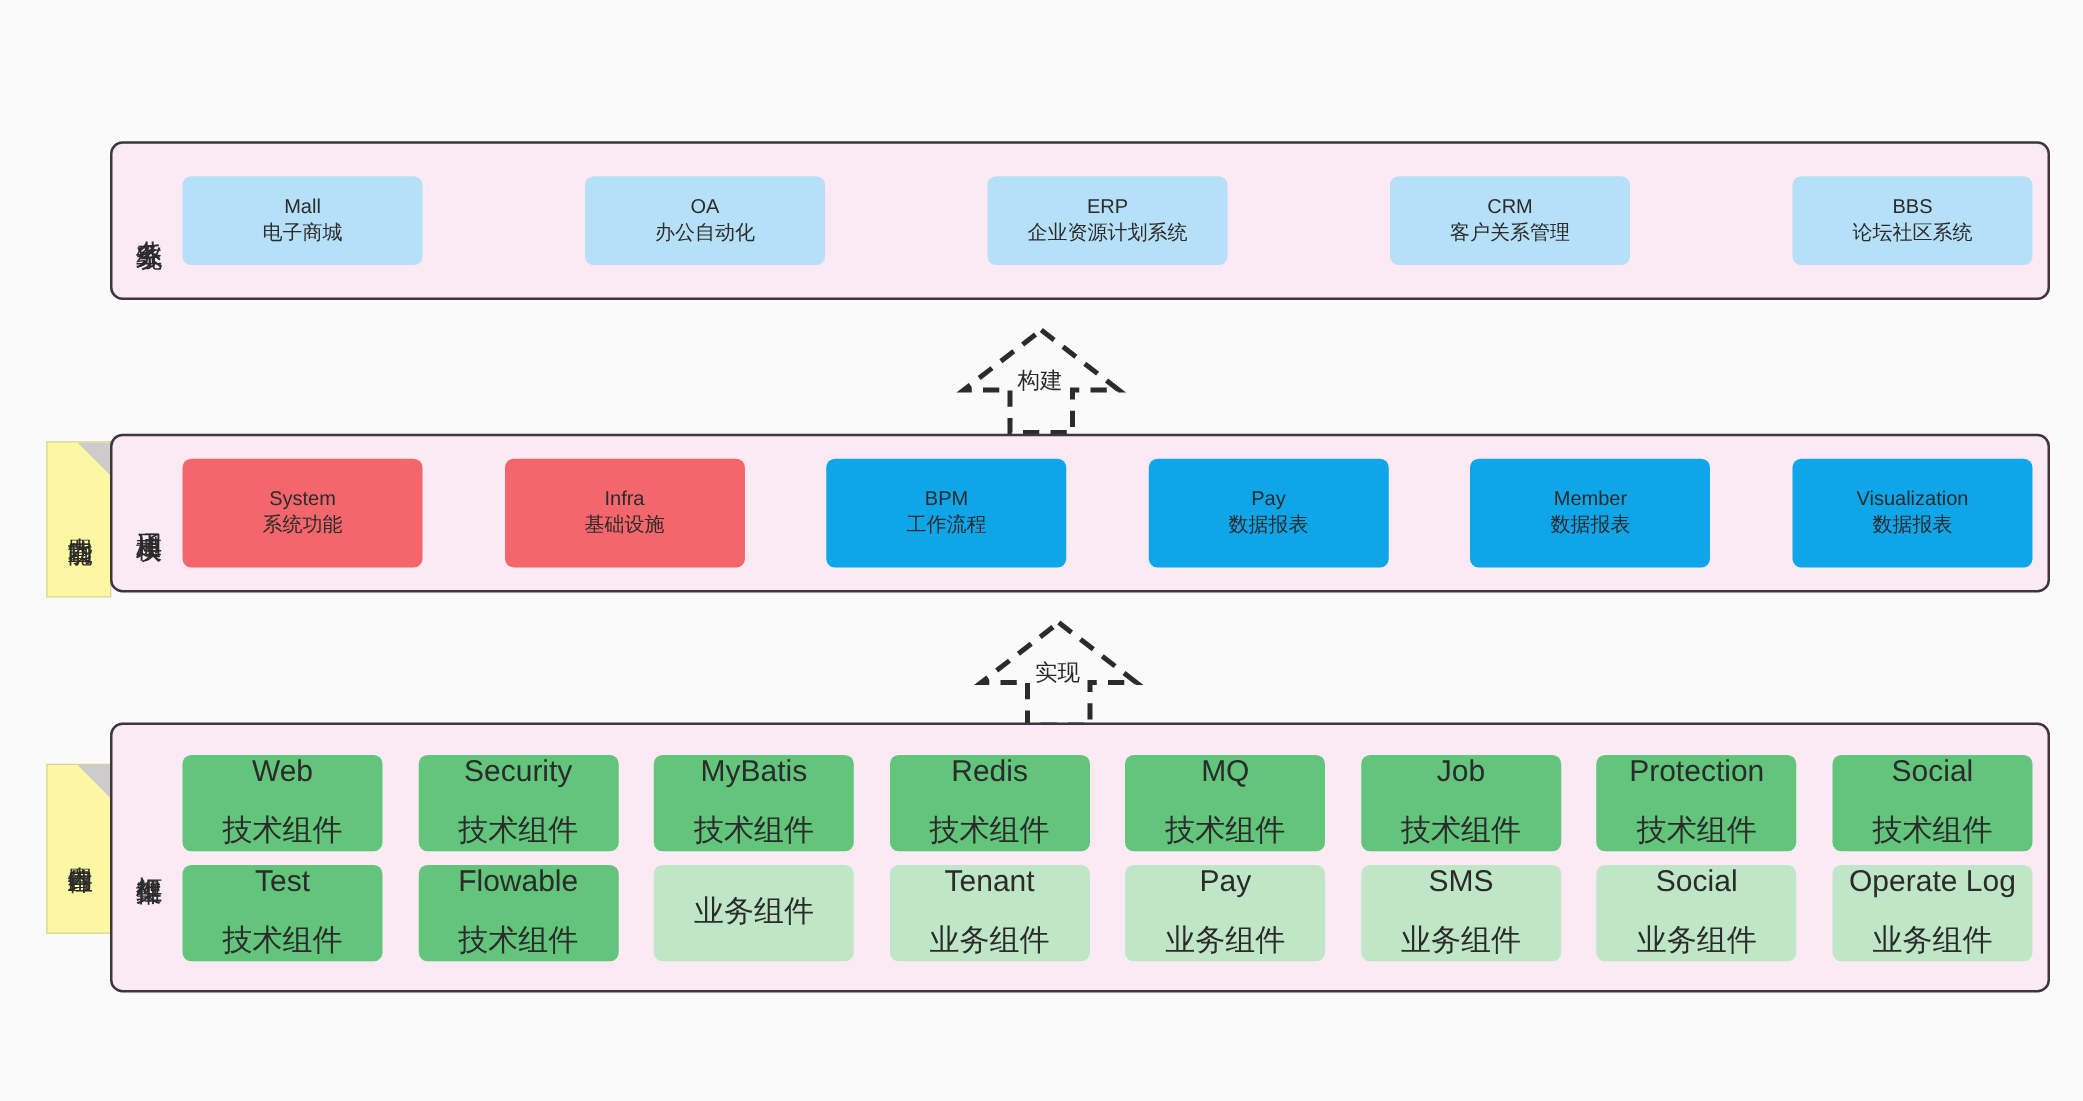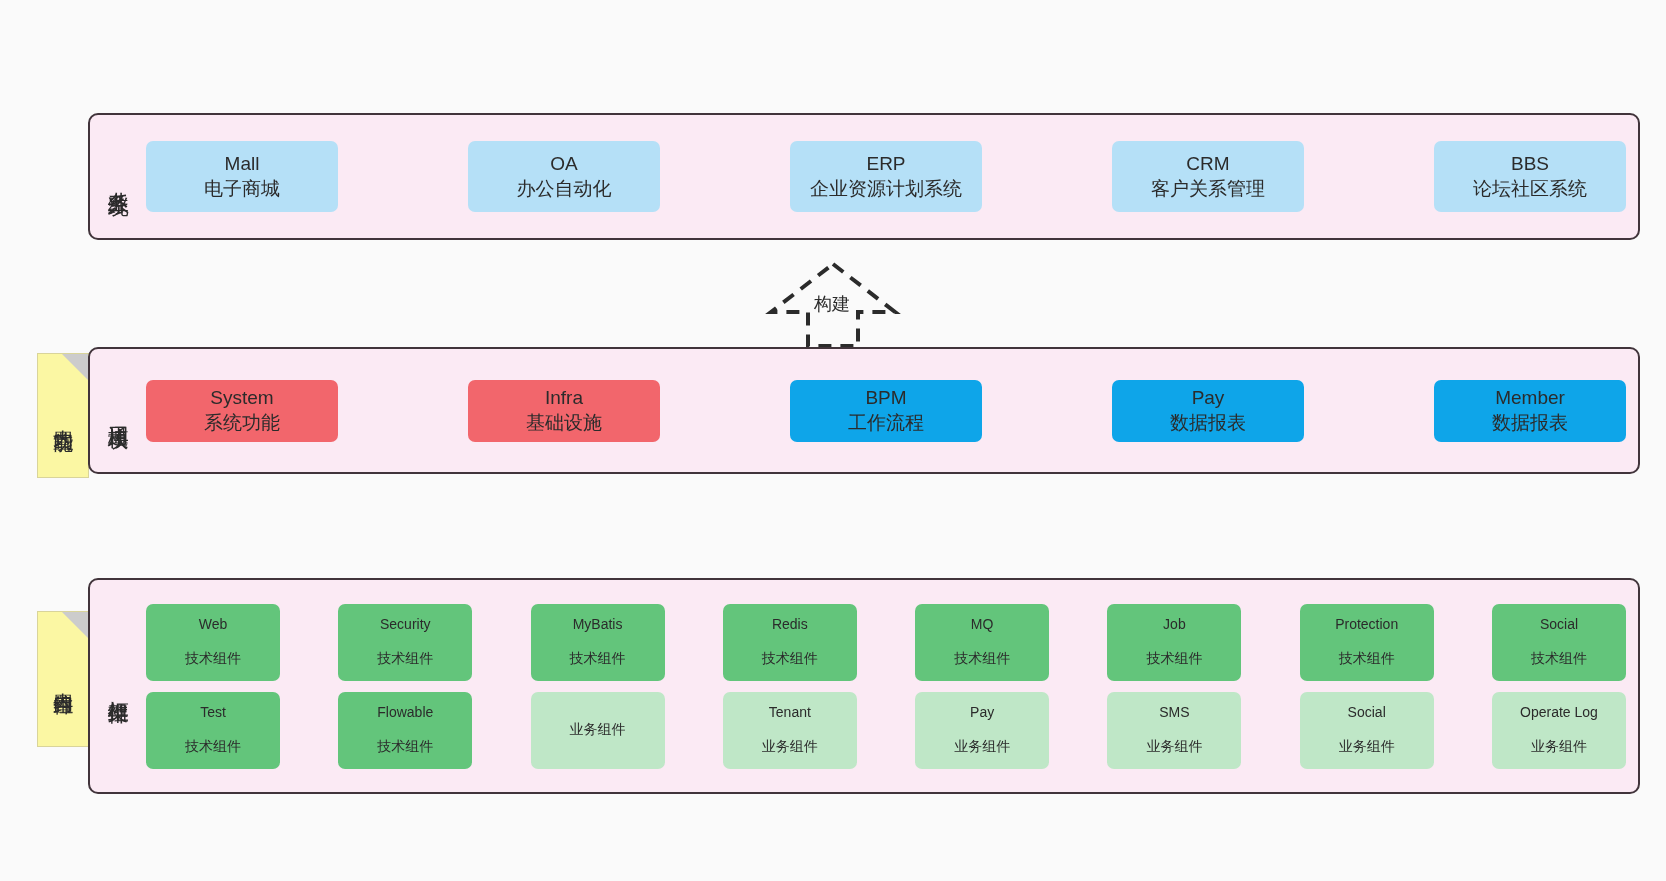--- a/index.html
+++ b/index.html
@@ -62,21 +62,21 @@
 
   
   .card {
     box-sizing: border-box;
     border-radius: 7px;
     display: flex;
     flex-direction: column;
     align-items: center;
     justify-content: center;
     text-align: center;
-    font-size: 19px;
+    font-size: 16px;
     line-height: 1.28;
     color: #2b2b2b;
     padding: 4px 6px;
   }
   .card .t1 { display: block; }
   .card .t2 { display: block; }
 
   
   #band-business {
     left: 88px;
@@ -92,40 +92,40 @@
 
   
   #band-module {
     left: 88px;
     top: 347px;
     width: 1552px;
     height: 127px;
   }
   #band-module .card {
     width: 192px;
-    height: 62px;
+    height: 87px;
   }
   .c-red   { background: #f2666c; }
   .c-pink  { background: #0ea5e9; }
 
   
   #band-frame {
     left: 88px;
     top: 578px;
     width: 1552px;
     height: 216px;
   }
   #band-frame .band-body {
     gap: 11px;
     padding-right: 12px;
   }
   #band-frame .card {
-    width: 134px;
+    width: 160px;
     height: 77px;
-    font-size: 14px;
+    font-size: 24px;
     gap: 16px;
   }
   .c-green  { background: #63c57b; }
   .c-lgreen { background: #bfe7c7; }
 
   
   .note {
     position: absolute;
     background: #fbf7a3;
     border: 1px solid #d9d49a;
@@ -245,24 +245,34 @@
             <span class="t2">工作流程</span>
           </div>
           <div class="card c-pink">
             <span class="t1">Pay</span>
             <span class="t2">数据报表</span>
           </div>
           <div class="card c-pink">
             <span class="t1">Member</span>
             <span class="t2">数据报表</span>
           </div>
+          <div class="card c-pink">
+            <span class="t1">Visualization</span>
+            <span class="t2">数据报表</span>
+          </div>
         </div>
     </div>
   </div>
 
+  <div class="arrow-group" id="arrow-impl">
+    <svg width="150" height="92" viewBox="0 0 150 92" aria-hidden="true">
+      <path d="M75 6 L137 54 L100 54 L100 88 L50 88 L50 54 L13 54 Z" fill="none" stroke="#2b2b2b" stroke-width="4" stroke-dasharray="13 9" stroke-linejoin="miter"></path>
+    </svg>
+    <span class="arrow-label">实现</span>
+  </div>
 
   <div class="note" id="note-frame">
     <span class="fold"></span>
     <span>内置组件</span>
   </div>
   <div class="band" id="band-frame">
     <div class="band-label">框架组件</div>
     <div class="band-body">
       <div class="row" id="row-frame-1">
           <div class="card c-green">

